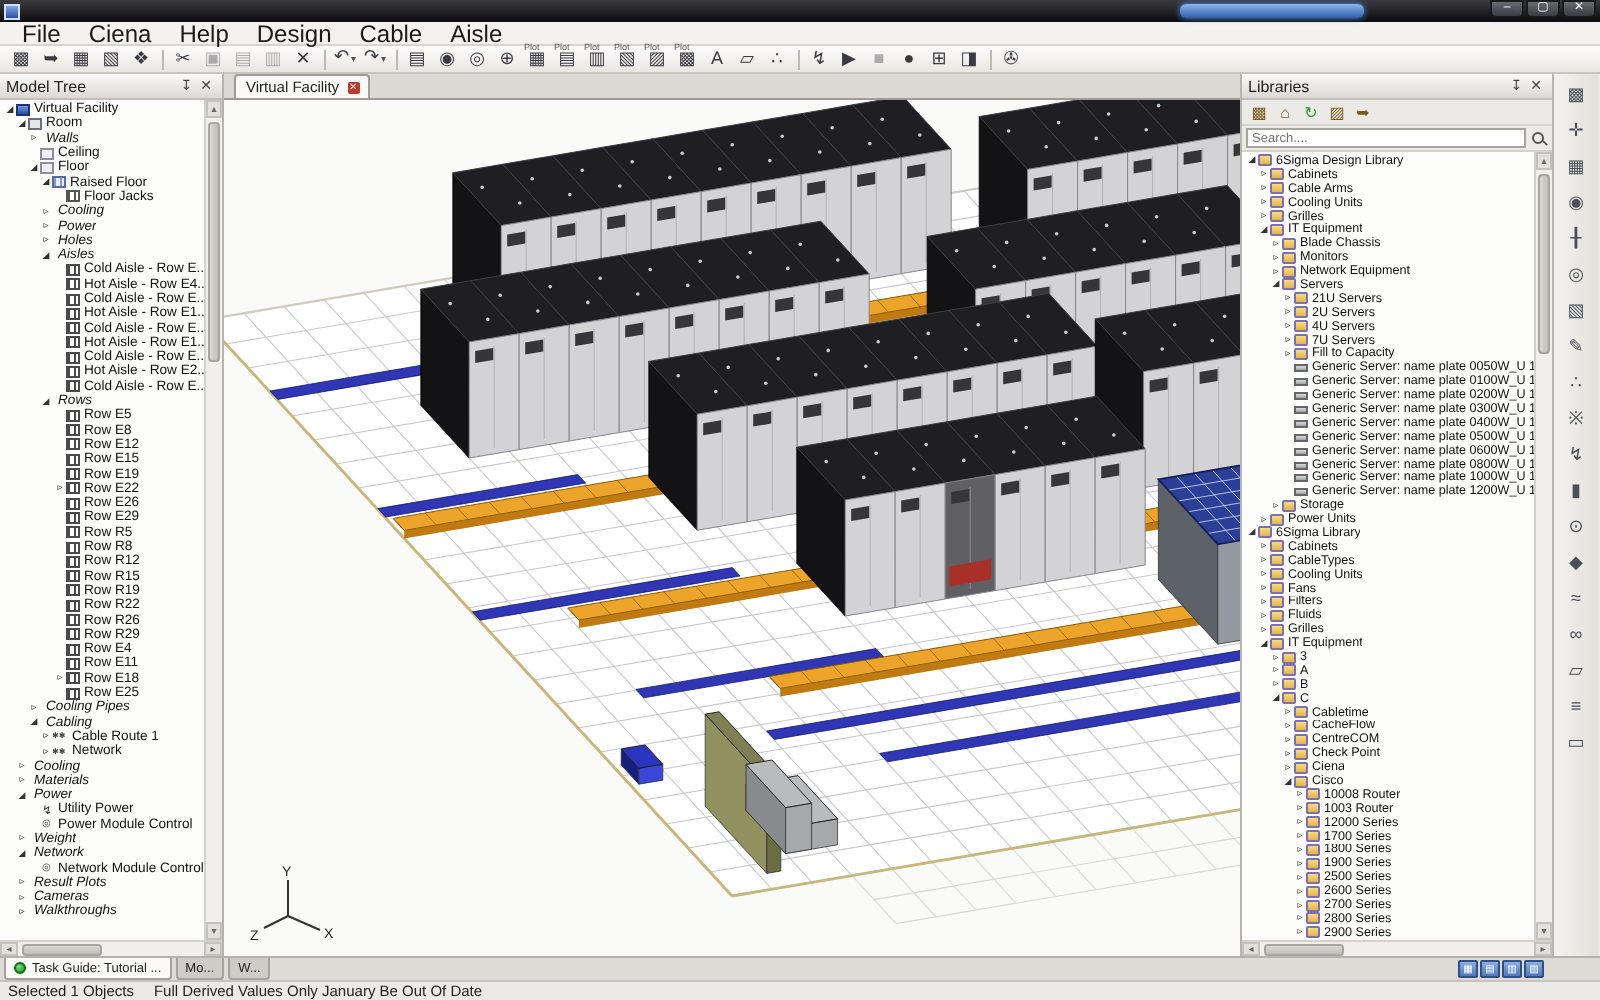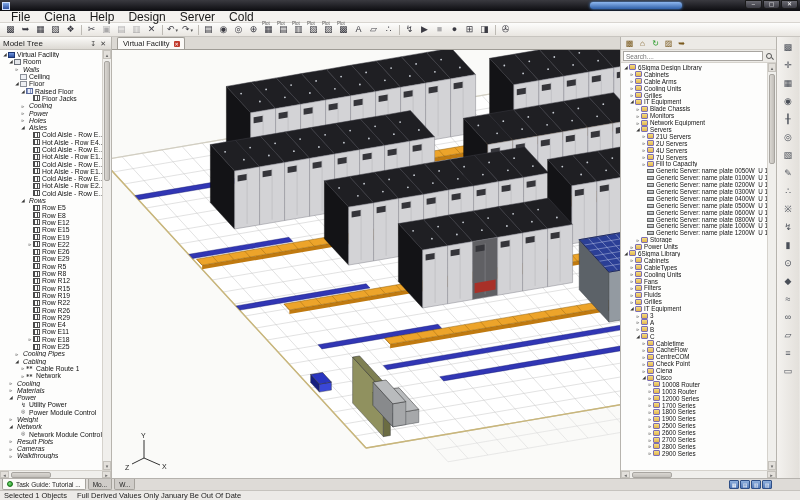--- a/index.html
+++ b/index.html
@@ -150,23 +150,23 @@
 <div id="menubar">
 
     <div class="menu-item">File</div>
 
     <div class="menu-item">Ciena</div>
 
     <div class="menu-item">Help</div>
 
     <div class="menu-item">Design</div>
 
-    <div class="menu-item">Server</div>
-
-    <div class="menu-item">Cold</div>
+    <div class="menu-item">Cable</div>
+
+    <div class="menu-item">Aisle</div>
   </div>
 
 <div id="toolbar">
 
     <div class="tbtn">
       <span class="tb-label"></span>
       <span>▩</span>
     </div>
 
     <div class="tbtn">
@@ -1255,20 +1255,25 @@
           <line x1="32" y1="408" x2="48" y2="415" stroke="#333" stroke-width="1"></line>
           <line x1="32" y1="408" x2="20" y2="414" stroke="#333" stroke-width="1"></line>
           <text x="50" y="419" font-size="7" fill="#222" font-family="Liberation Sans, sans-serif">X</text>
           <text x="29" y="388" font-size="7" fill="#222" font-family="Liberation Sans, sans-serif">Y</text>
           <text x="13" y="420" font-size="7" fill="#222" font-family="Liberation Sans, sans-serif">Z</text>
         </svg>
     </div>
   </div>
 
   <div id="lib-panel" class="panel">
+    <div class="panel-header">
+      <span class="ph-title">Libraries</span>
+      <span class="ph-btn">↧</span>
+      <span class="ph-btn">✕</span>
+    </div>
     <div id="lib-toolbar">
 
         <div class="lib-tbtn">
           <span>▩</span>
         </div>
 
         <div class="lib-tbtn">
           <span>⌂</span>
         </div>
 

